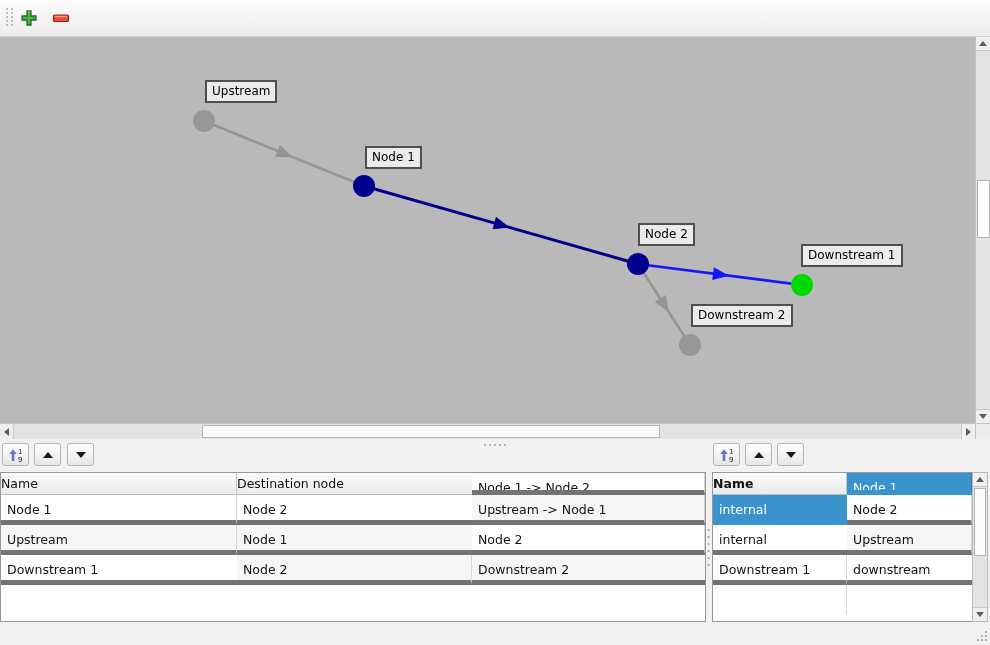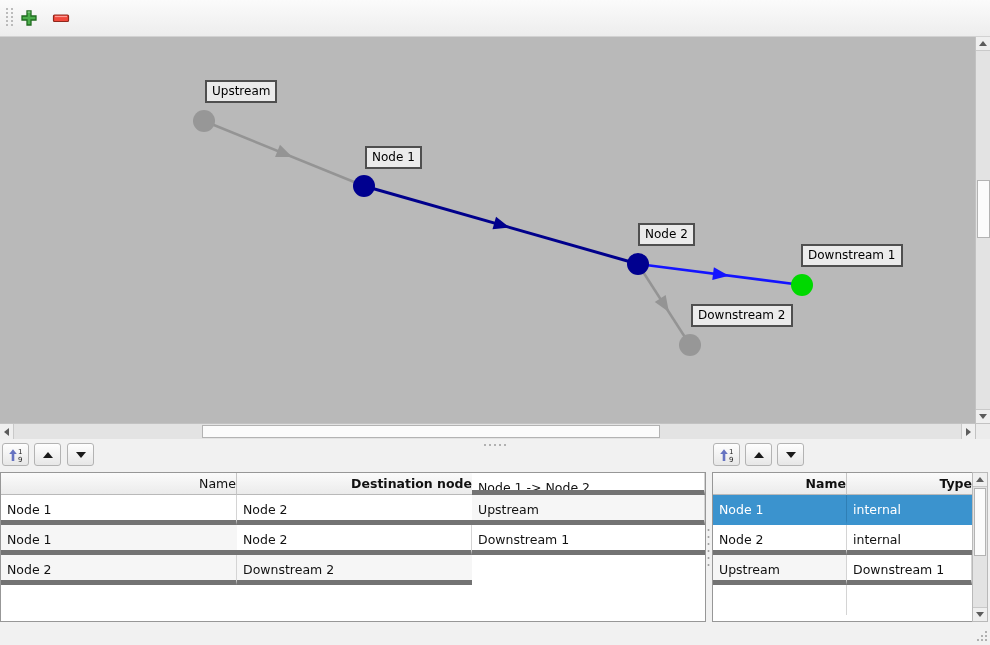--- a/index.html
+++ b/index.html
@@ -87,24 +87,24 @@
   .grid-table{
     position:absolute;top:472px;background:#fff;
     border:1px solid #979797;box-sizing:border-box;
     display:grid;
   }
   .etable{left:0;width:706px;grid-template-columns:236px 235px 233px;grid-template-rows:22px repeat(4,30px) 6px;}
   .ntable{left:712px;width:261px;grid-template-columns:134px 125px;grid-template-rows:22px repeat(4,30px) 6px;}
   .hcell{
     background:linear-gradient(#fbfbfb,#ebebeb);
     border-right:1px solid #c6c6c6;border-bottom:1px solid #b9b9b9;
-    text-align:right;line-height:21px;box-sizing:border-box;
+    text-align:left;line-height:21px;box-sizing:border-box;
     overflow:hidden;white-space:nowrap;cursor:pointer;
   }
-  .hcell.last{border-right:none;font-weight:bold;}
+  .hcell.last{border-right:none;}
   .ntable .hcell{font-weight:bold;}
   .cell{
     border-right:1px solid #d4d4d4;border-bottom:5px solid #737373;
     padding:0 6px;line-height:29px;box-sizing:border-box;
     overflow:hidden;white-space:nowrap;cursor:default;
   }
   .cell.last{border-right:none;}
   .row-alt{background:#f6f6f6;}
   .cell.sel{background:#3b93ce;color:#fff;border-right-color:#2f7fb5;border-bottom-color:#3b93ce;}
   .filler{background:#fff;border-right:1px solid #d4d4d4;}
@@ -243,20 +243,21 @@
   </button>
 
 <div class="grid-table etable">
   <div class="hcell">Name</div>
   <div class="hcell last">Destination node</div>
 
   <div class="cell">Node 1 -&gt; Node 2</div>
   <div class="cell">Node 1</div>
   <div class="cell last">Node 2</div>
 
+  <div class="cell row-alt">Upstream -&gt; Node 1</div>
   <div class="cell row-alt">Upstream</div>
   <div class="cell row-alt last">Node 1</div>
 
   <div class="cell">Node 2</div>
   <div class="cell last">Downstream 1</div>
 
   <div class="cell row-alt">Node 2</div>
   <div class="cell row-alt last">Downstream 2</div>
 
   <div class="filler span"></div>
@@ -270,31 +271,31 @@
       <circle cx="2.5" cy="17" r="1"></circle>
         <circle cx="2.5" cy="24" r="1"></circle>
       <circle cx="2.5" cy="31" r="1"></circle>
         <circle cx="2.5" cy="38" r="1"></circle>
     </g>
   </svg>
 </div>
 
 <div class="grid-table ntable">
   <div class="hcell">Name</div>
-  <div class="hcell last">Type</div>
 
   <div class="cell sel">Node 1</div>
   <div class="cell sel last">internal</div>
 
   <div class="cell">Node 2</div>
   <div class="cell last">internal</div>
 
   <div class="cell row-alt">Upstream</div>
 
   <div class="cell">Downstream 1</div>
+  <div class="cell last">downstream</div>
 
   <div class="filler"></div>
   <div class="filler" style="border-right:none;"></div>
 </div>
 
 <div class="tscroll">
   <div class="sb-btn up">
       <div class="tri t-up"></div>
     </div>
   <div class="sb-thumb"></div>

